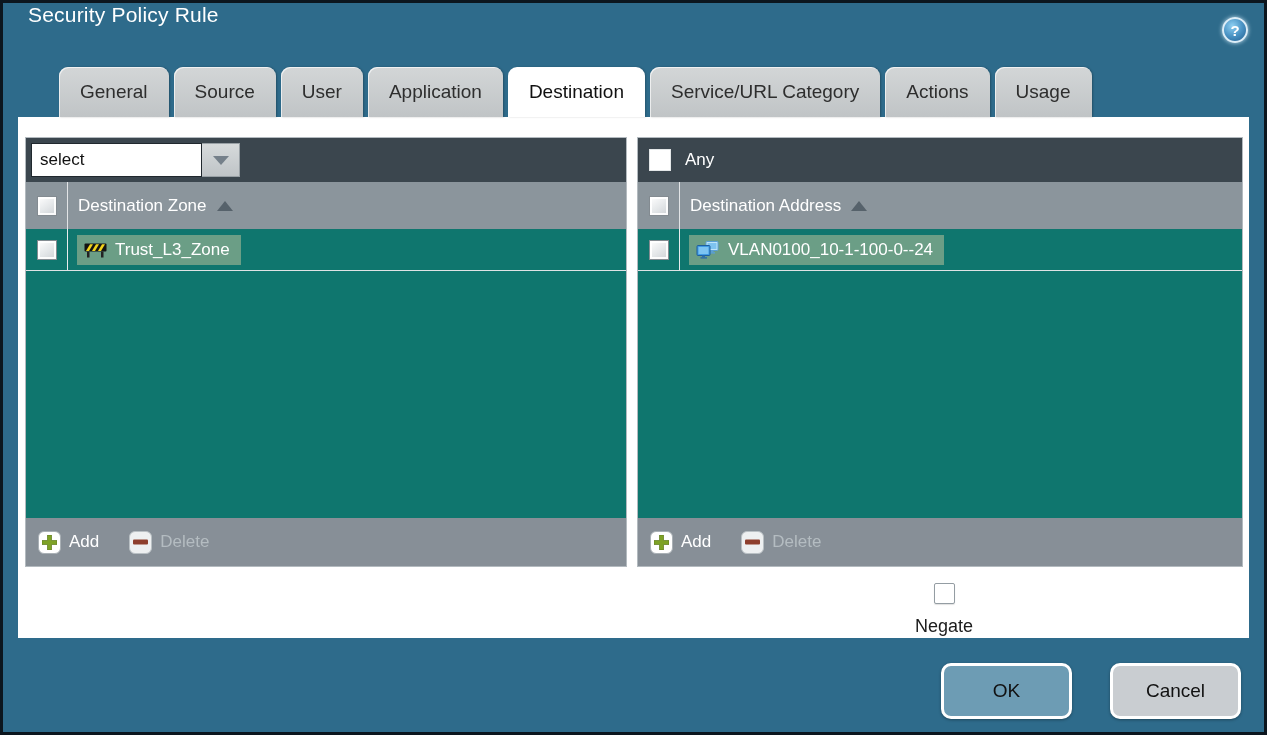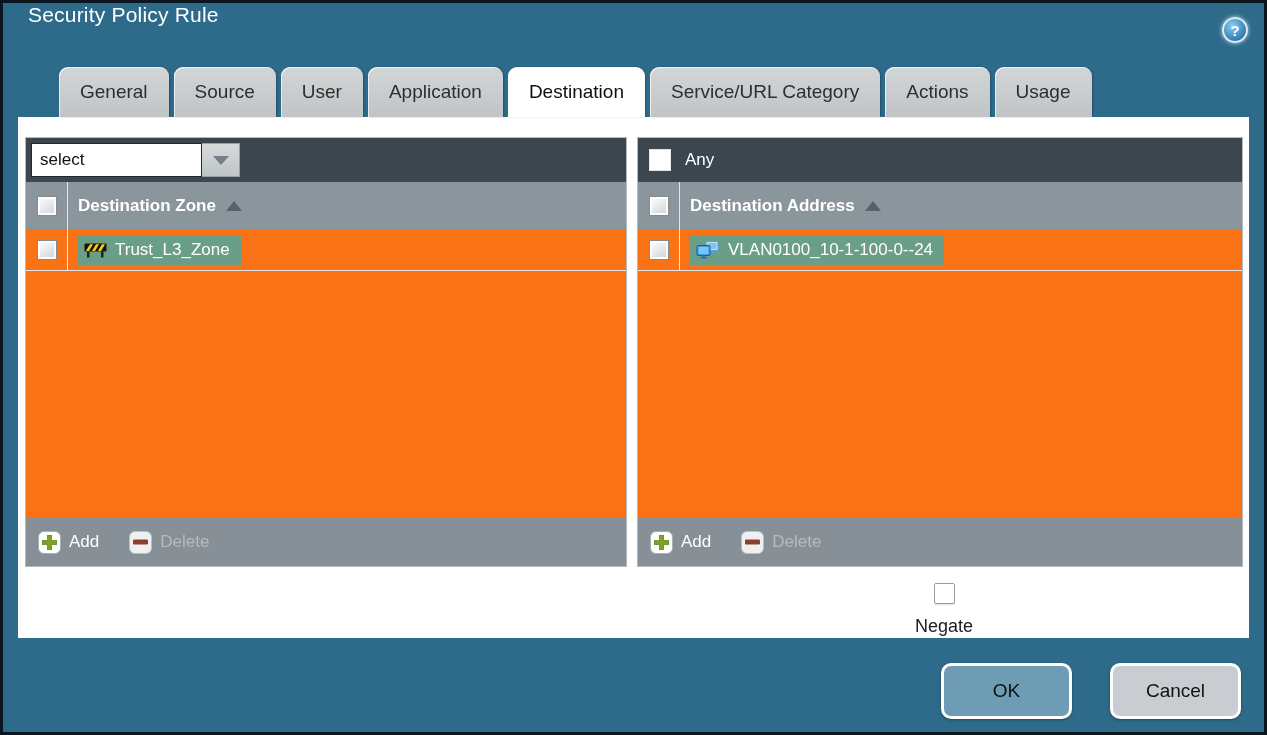--- a/index.html
+++ b/index.html
@@ -57,34 +57,34 @@
     width: 38px; height: 34px; background: linear-gradient(#d6dadb, #bfc4c7);
     border: 1px solid #98a0a5; border-left: none;
     display: flex; align-items: center; justify-content: center; cursor: pointer;
   }
   .tri-down { width: 0; height: 0; border-left: 8px solid transparent; border-right: 8px solid transparent; border-top: 9px solid #75808a; }
 
   .any-wrap { display: flex; align-items: center; gap: 14px; padding-left: 6px; }
   .cb-solid { width: 22px; height: 22px; background: #fff; border: 1px solid #e3e6e7; cursor: pointer; flex: none; }
   .any-label { color: #fff; font-size: 17px; }
 
-  .col-header { height: 47px; background: #8b959c; display: flex; align-items: center; color: #fff; font-size: 17px; flex: none; cursor: pointer; font-weight: bold; }
+  .col-header { height: 47px; background: #8b959c; display: flex; align-items: center; color: #fff; font-size: 17px; flex: none; cursor: pointer; }
   .col-header .check-col { border-right: 1px solid rgba(255,255,255,.75); }
   .check-col { width: 42px; align-self: stretch; display: flex; align-items: center; justify-content: center; flex: none; }
   .cb3d {
     width: 20px; height: 20px;
     background: linear-gradient(145deg, #ffffff 0%, #e4e7e9 55%, #ced2d5 100%);
     border: 1px solid #838b91;
     box-shadow: inset 0 0 0 2px rgba(255,255,255,.9);
     cursor: pointer; flex: none;
   }
   .col-label { margin-left: 10px; }
   .sort-up { width: 0; height: 0; border-left: 8px solid transparent; border-right: 8px solid transparent; border-bottom: 10px solid #56626b; margin-left: 10px; }
 
-  .list { flex: 1; background: #f97316; overflow: hidden; }
+  .list { flex: 1; background: #0f766e; overflow: hidden; }
   .row { height: 42px; display: flex; align-items: center; border-bottom: 1px solid #dfe3e5; cursor: pointer; }
   .row .check-col { border-right: 1px solid #e9ebed; }
   .chip {
     margin-left: 9px; height: 30px; background: #6b9e86; color: #fff; font-size: 17px;
     display: inline-flex; align-items: center; gap: 8px; padding: 0 11px 0 7px; white-space: nowrap;
   }
 
   .panel-footer { height: 48px; background: #878f97; display: flex; align-items: center; padding: 0 12px; gap: 8px; flex: none; }
   .icon-btn {
     width: 23px; height: 23px; background: #fff; border: 1px solid #a9b0b5; border-radius: 6px;

